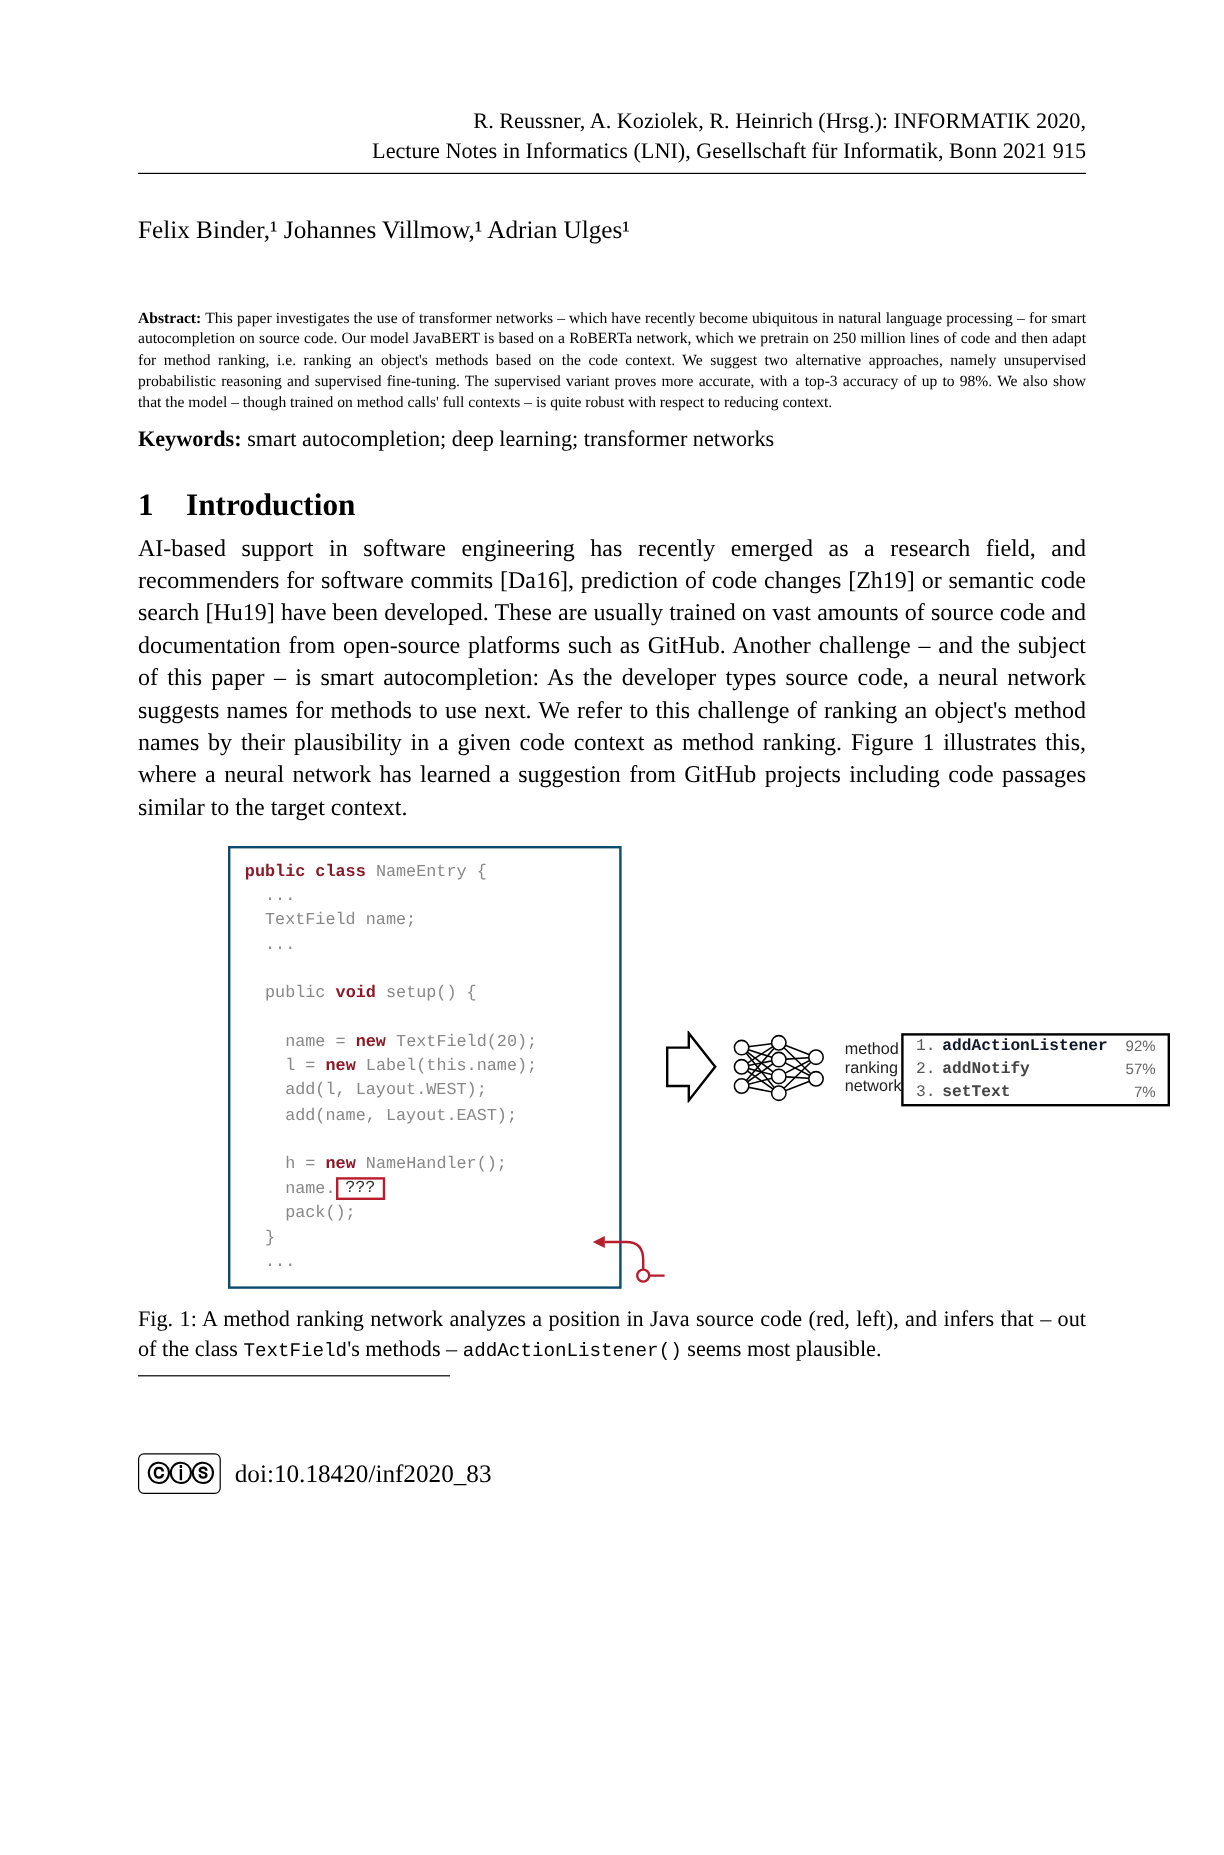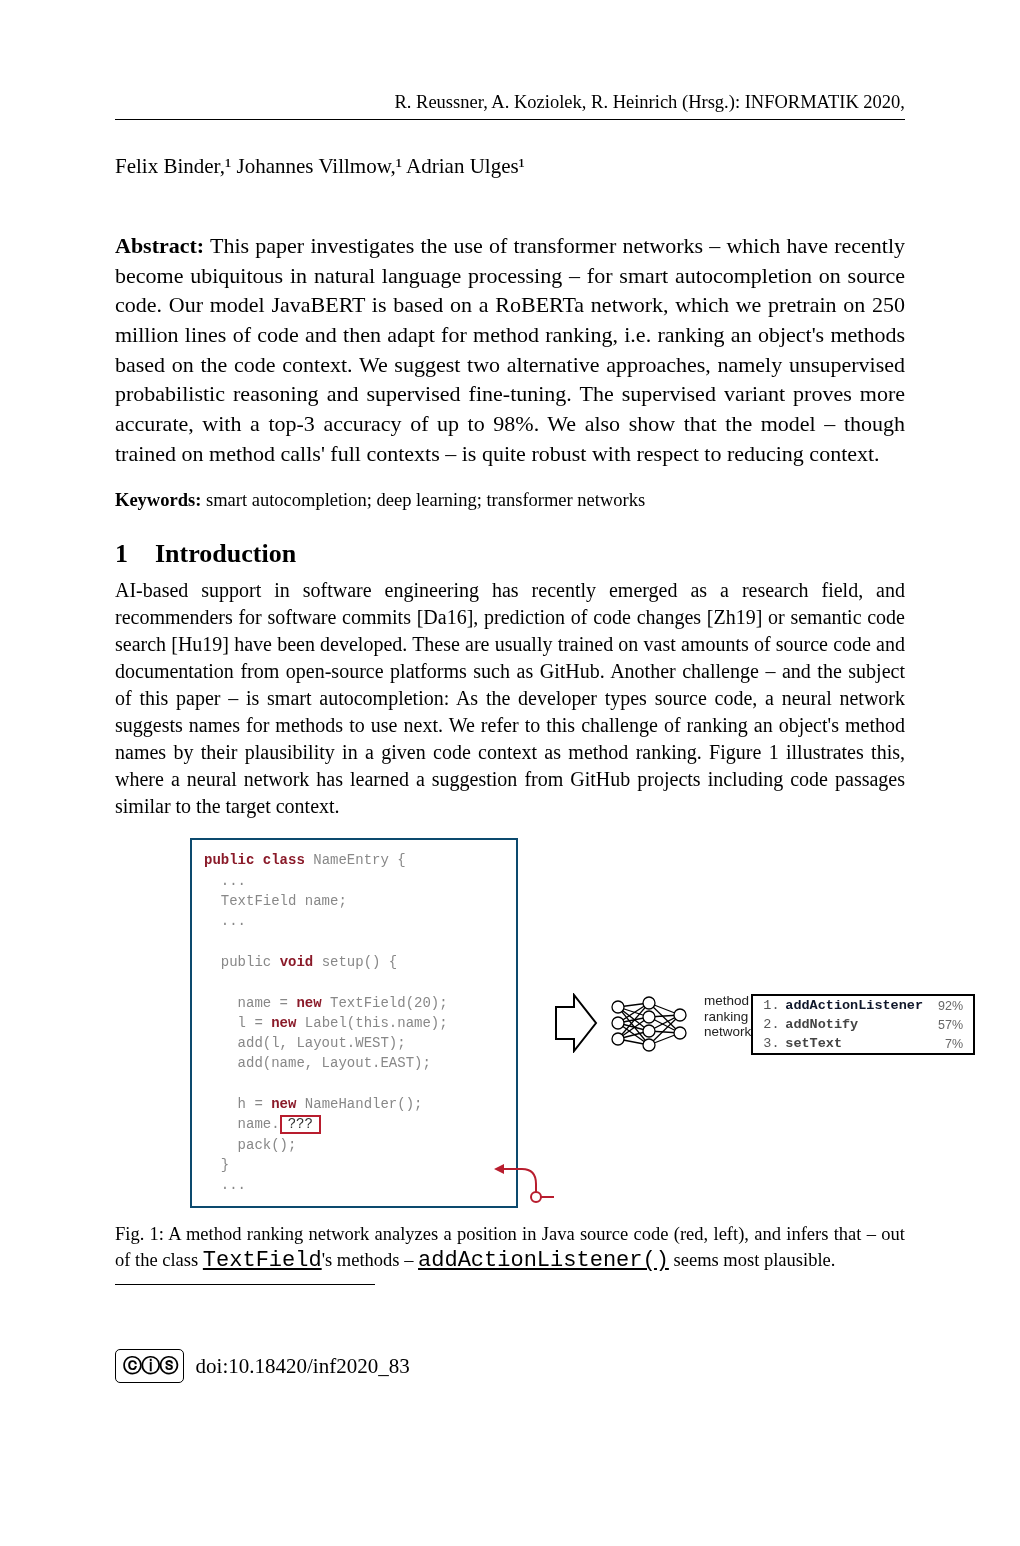--- a/index.html
+++ b/index.html
@@ -27,42 +27,42 @@
     font-size: 33px;
     font-weight: bold;
     line-height: 1.2;
     margin: 0 0 34px 0;
   }
   .authors {
     font-size: 21px;
     margin-bottom: 52px;
   }
   .abstract {
-    font-size: 22px;
+    font-size: 13px;
     line-height: 1.35;
     text-align: justify;
   }
   .abstract b { font-weight: bold; }
   .keywords {
     font-size: 18.5px;
     margin-top: 12px;
   }
   h2.section {
     font-size: 26px;
     font-weight: bold;
     margin: 28px 0 8px 0;
   }
   .section-num { display: inline-block; width: 40px; }
   p.body {
     font-size: 20px;
     line-height: 1.35;
     text-align: justify;
     margin: 0 0 6px 0;
   }
-  .monotxt { font-family: "Courier New", Courier, monospace; font-size: 22px; text-decoration: underline; }
+  .monotxt { font-family: "Courier New", Courier, monospace; font-size: 16px; }
 
   
   .figwrap {
     margin: 18px auto 10px auto;
     width: 640px;
   }
   .figrow {
     display: flex;
     gap: 36px;
     align-items: stretch;
@@ -98,20 +98,21 @@
     width: 170px;
     height: 64px;
   }
   .downarrow {
     width: 46px;
     height: 36px;
     margin: 4px 0;
   }
   .netrow {
     display: flex;
+    align-items: center;
     gap: 6px;
   }
   .rightarrow {
     width: 44px;
     height: 60px;
   }
   .netbox {
     width: 90px;
     height: 60px;
   }
@@ -186,20 +187,21 @@
   }
   .doi { font-size: 21px; font-family: Liberation Serif, serif; }
 </style>
 </head>
 <body>
 
 <div class="page">
 
   <div class="running-head">
     <span>R. Reussner, A. Koziolek, R. Heinrich (Hrsg.): INFORMATIK 2020,</span><br>
+    <span>Lecture Notes in Informatics (LNI), Gesellschaft für Informatik, Bonn 2021   915</span>
   </div>
   <hr class="hr-top">
 
 
   <div class="authors">Felix Binder,¹ Johannes Villmow,¹ Adrian Ulges¹</div>
 
   <p class="abstract">
     <b>Abstract:</b>
     <span>This paper investigates the use of transformer networks – which have recently become ubiquitous in natural language processing – for smart autocompletion on source code. Our model JavaBERT is based on a RoBERTa network, which we pretrain on 250 million lines of code and then adapt for method ranking, i.e. ranking an object's methods based on the code context. We suggest two alternative approaches, namely unsupervised probabilistic reasoning and supervised fine-tuning. The supervised variant proves more accurate, with a top-3 accuracy of up to 98%. We also show that the model – though trained on method calls' full contexts – is quite robust with respect to reducing context.</span>
   </p>

